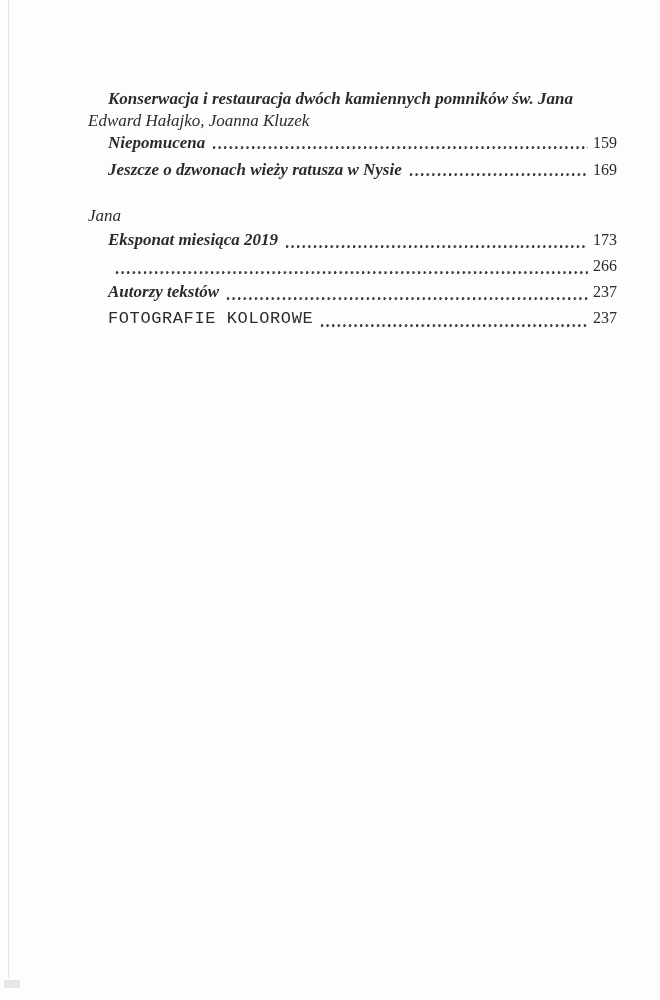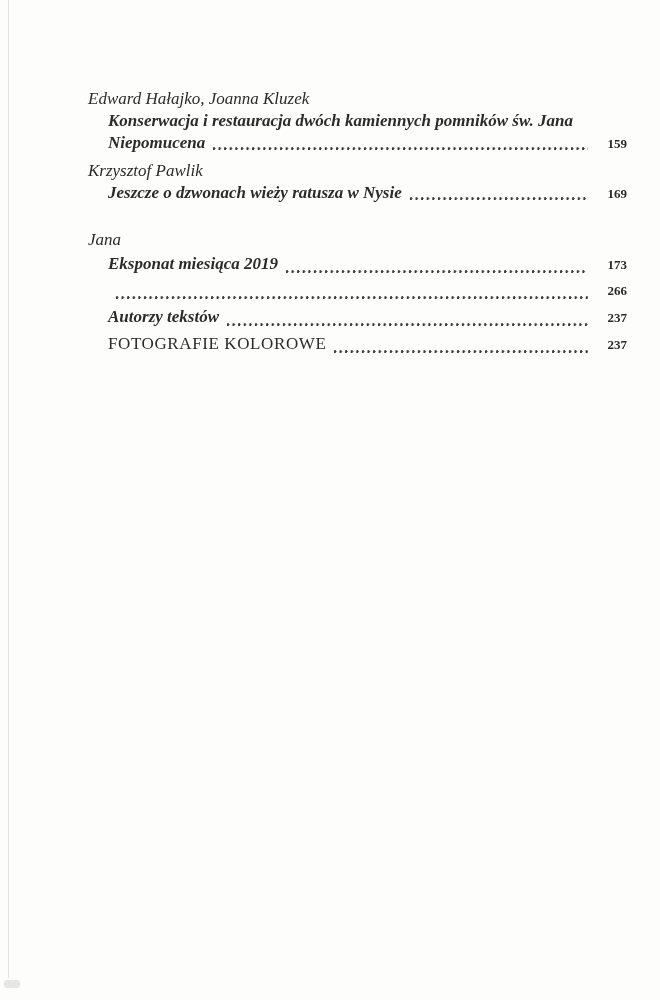--- a/index.html
+++ b/index.html
@@ -62,59 +62,59 @@
     height: 5px;
     margin: 0 5px 4px 7px;
     background-image: radial-gradient(circle at 2px 2.6px, #3a3a3a 1.12px, rgba(0,0,0,0) 1.55px);
     background-size: 5.6px 5px;
     background-repeat: repeat-x;
     background-position: left bottom;
   }
   .pagenum {
     flex-shrink: 0;
     width: 34px;
-    text-align: right;
+    text-align: left;
     font-style: normal;
-    font-weight: bold;
-    font-size: 13px;
+    font-weight: normal;
+    font-size: 16px;
   }
   .group + .group { margin-top: 5px; }
   .aneks-heading {
     margin-top: 24px;
     font-style: italic;
     font-weight: normal;
   }
   .annex .row { line-height: 26px; }
   .caps-title {
     font-style: normal;
     font-weight: normal;
     letter-spacing: 0.6px;
+    font-family: Liberation Mono, monospace;
   }
 </style>
 </head>
 <body>
 
 <div class="page">
   <div class="edge-line"></div>
   <div class="corner-smudge"></div>
 
   <div class="toc">
 
     <div class="group">
+      <div class="row title indent">Konserwacja i restauracja dwóch kamiennych pomników św. Jana</div>
       <div class="row author">Edward Hałajko, Joanna Kluzek</div>
-      <div class="row title indent">Konserwacja i restauracja dwóch kamiennych pomników św. Jana</div>
       <div class="row leader-row indent">
         <span class="title">Niepomucena</span>
         <span class="leader"></span>
         <span class="pagenum">159</span>
       </div>
     </div>
 
     <div class="group">
-      <div class="row author">Krzysztof Pawlik</div>
       <div class="row leader-row indent">
         <span class="title">Jeszcze o dzwonach wieży ratusza w Nysie</span>
         <span class="leader"></span>
         <span class="pagenum">169</span>
       </div>
     </div>
 
     <div class="row aneks-heading">Jana</div>
 
     <div class="annex">

